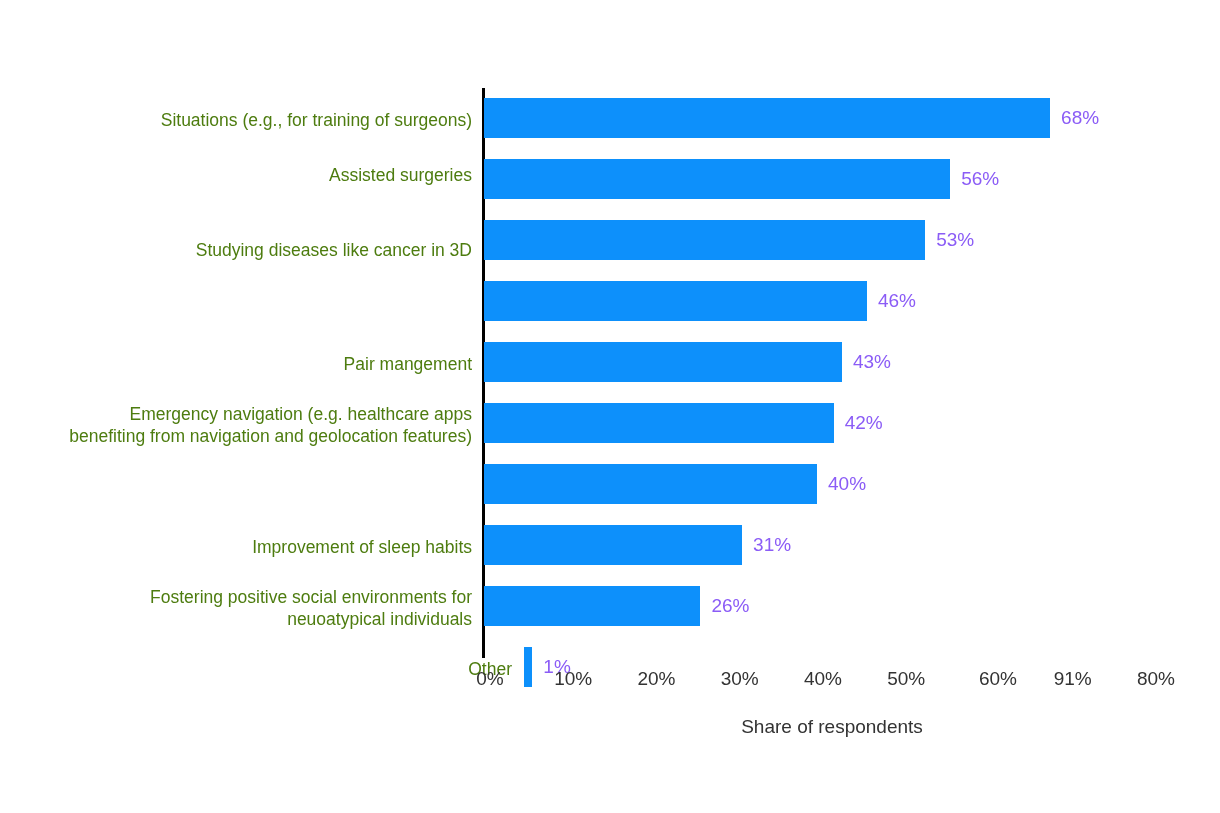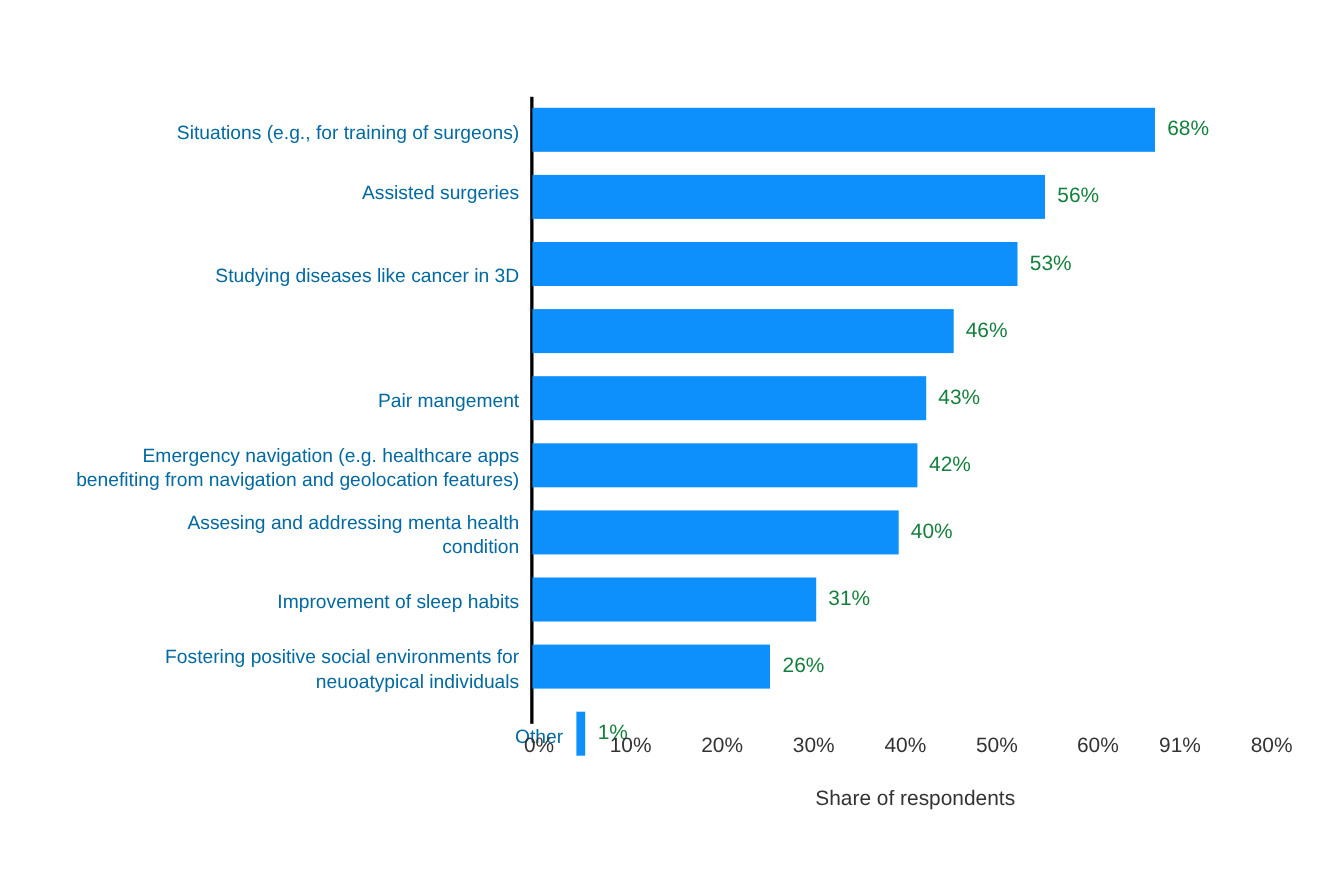--- a/index.html
+++ b/index.html
@@ -45,38 +45,38 @@
     height: 61px;
   }
 
   .cat-label {
     position: absolute;
     right: 748px;          
     width: 470px;
     text-align: right;
     font-size: 17.5px;
     line-height: 22px;
-    color: #0369a1;
+    color: #4d7c0f;
     white-space: pre-line;
   }
 
   .bar {
     position: absolute;
     left: 484px;
     top: 10px;
     height: 40px;
     background: #0d90fb;
   }
 
   .value-label {
     position: absolute;
     top: 17px;
     font-size: 19px;
     line-height: 26px;
-    color: #15803d;
+    color: #8b5cf6;
     white-space: nowrap;
   }
 
   
   #x-axis {
     position: absolute;
     left: 0;
     top: 666px;
     width: 1220px;
     height: 30px;
@@ -138,22 +138,20 @@
           <div class="bar" style="width: 357.975px; background: rgb(13, 144, 251);"></div>
           <div class="value-label" style="left: 852.975px;">43%</div>
         </div>
         <div class="bar-row" style="top: 393px;">
           <div class="cat-label" style="top: 9.5px;">Emergency navigation (e.g. healthcare apps
 benefiting from navigation and geolocation features)</div>
           <div class="bar" style="width: 349.65px; background: rgb(13, 144, 251);"></div>
           <div class="value-label" style="left: 844.65px;">42%</div>
         </div>
         <div class="bar-row" style="top: 454px;">
-          <div class="cat-label" style="top: 9.5px;">Assesing and addressing menta health
-condition</div>
           <div class="bar" style="width: 333px; background: rgb(13, 144, 251);"></div>
           <div class="value-label" style="left: 828px;">40%</div>
         </div>
         <div class="bar-row" style="top: 515px;">
           <div class="cat-label" style="top: 20.5px;">Improvement of sleep habits</div>
           <div class="bar" style="width: 258.075px; background: rgb(13, 144, 251);"></div>
           <div class="value-label" style="left: 753.075px;">31%</div>
         </div>
         <div class="bar-row" style="top: 576px;">
           <div class="cat-label" style="top: 9.5px;">Fostering positive social environments for

